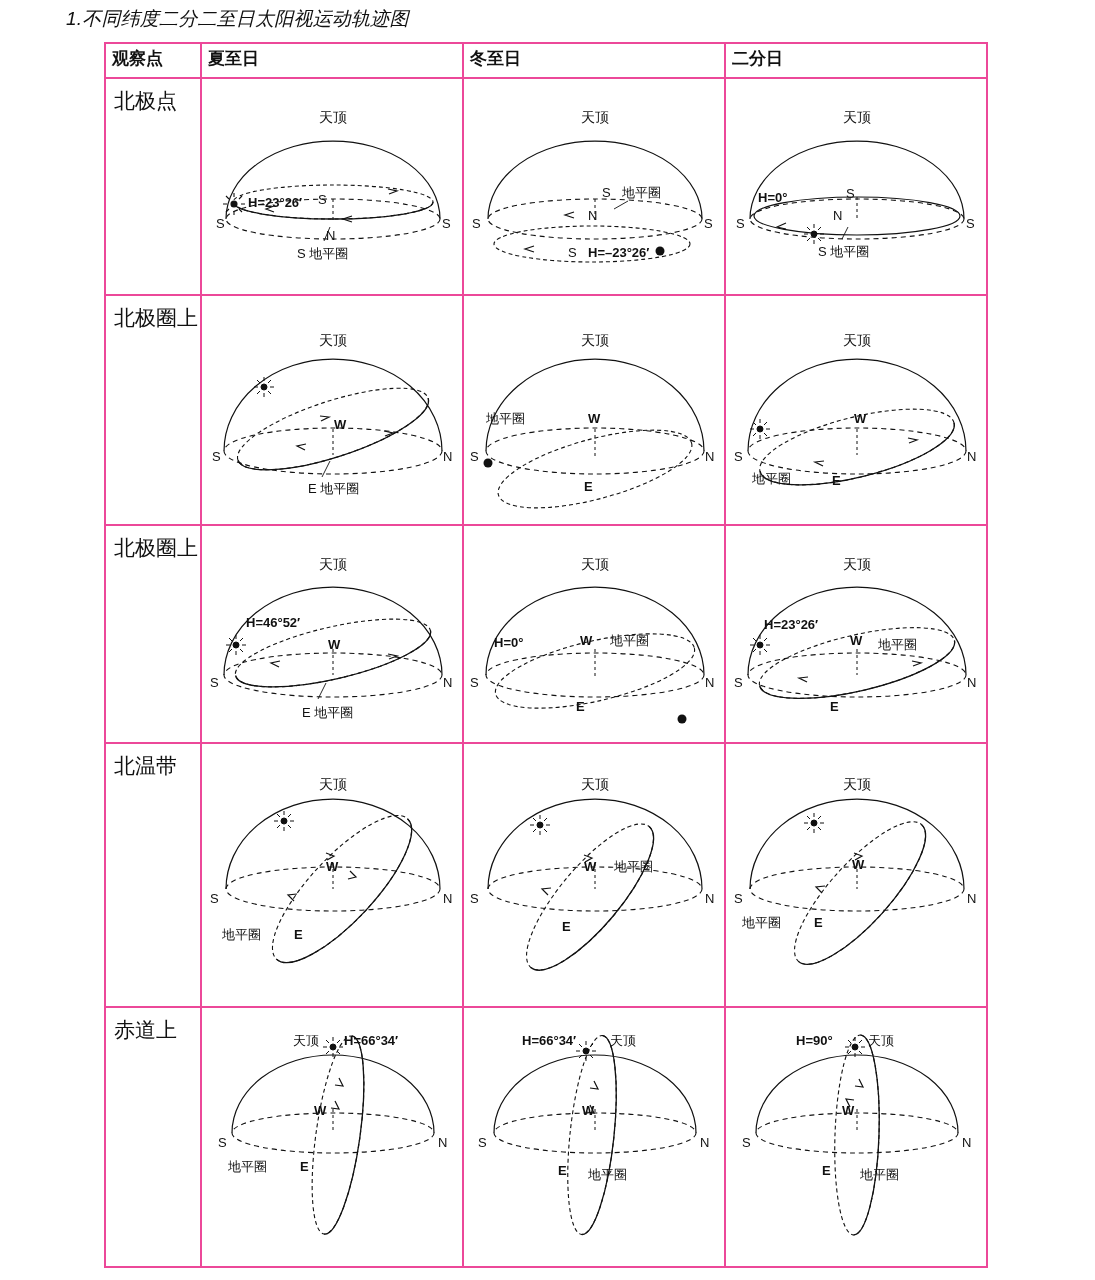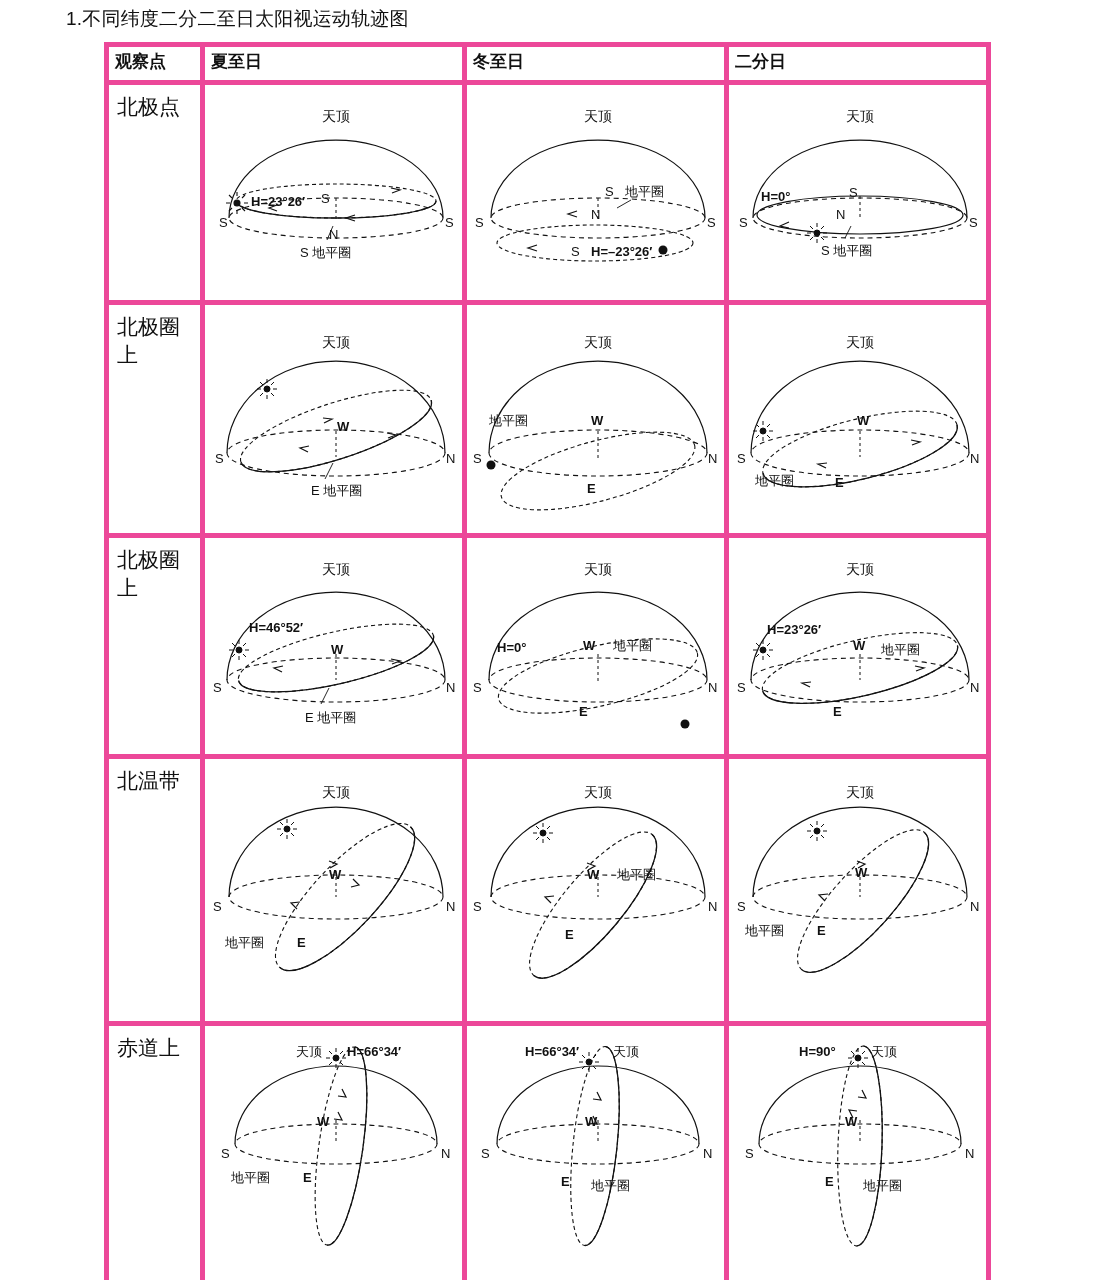--- a/index.html
+++ b/index.html
@@ -16,31 +16,32 @@
     overflow: hidden;
   }
   .page-title {
     position: absolute;
     left: 66px;
     top: 6px;
     font-size: 19px;
     font-family: "Liberation Sans", sans-serif;
     letter-spacing: 0.2px;
     white-space: nowrap;
+    font-style: italic;
   }
   table.matrix {
     position: absolute;
     left: 104px;
     top: 42px;
     width: 884px;
     border-collapse: collapse;
     table-layout: fixed;
   }
   table.matrix td, table.matrix th {
-    border: 5px solid #ec4899;
+    border: 2px solid #ec4899;
     padding: 0;
     vertical-align: top;
     text-align: left;
   }
   .col-obs { width: 96px; }
   .col-cell { width: 262px; }
   .hdr {
     height: 30px;
     font-size: 17px;
     font-family: "Liberation Sans", sans-serif;
@@ -57,21 +58,21 @@
   .diagram-cell {
     height: 200px;
     position: relative;
   }
   .r-polar .diagram-cell { height: 215px; }
   .r-inside .diagram-cell { height: 228px; }
   .r-oncircle .diagram-cell { height: 216px; }
   .r-temperate .diagram-cell { height: 262px; }
   .r-equator .diagram-cell { height: 258px; }
   svg { display: block; }
-  .svg-wrap { position: absolute; left: 0; top: 8px; }
+  .svg-wrap { position: absolute; left: 0; top: 15px; }
 </style>
 </head>
 <body>
 
 <div class="page-title">1.不同纬度二分二至日太阳视运动轨迹图</div>
 
 <table class="matrix">
   <colgroup>
     <col class="col-obs">
       <col class="col-cell">

